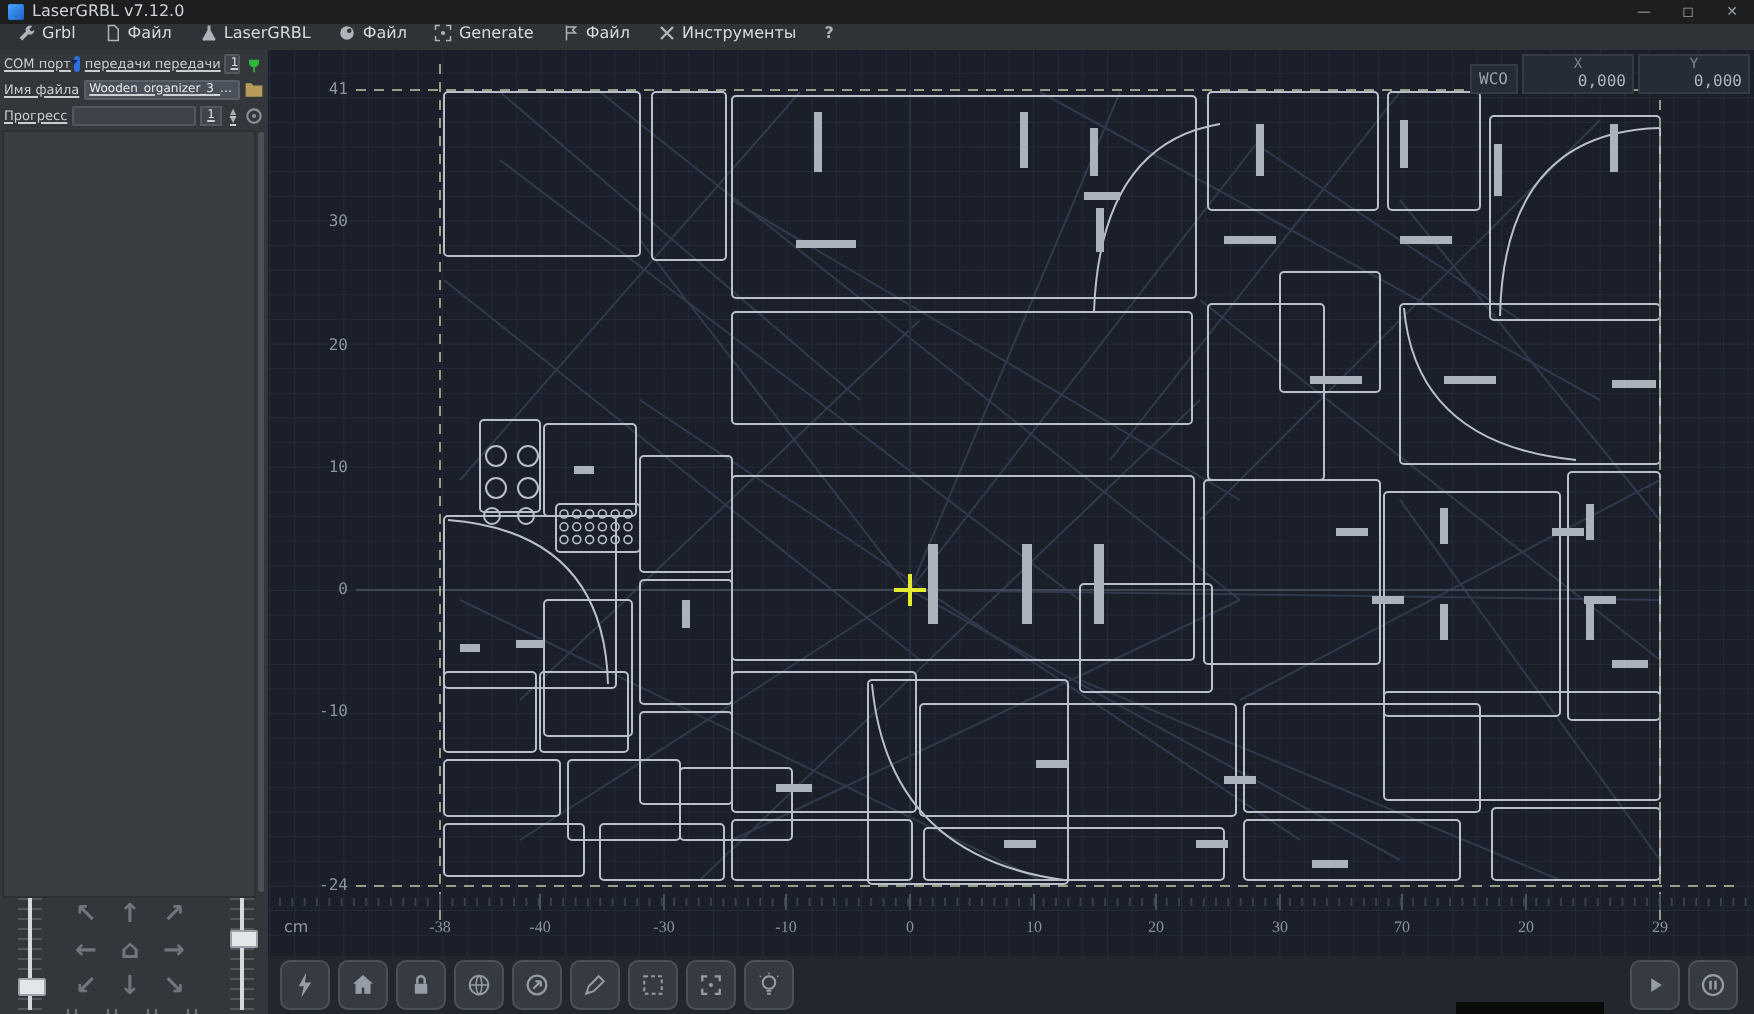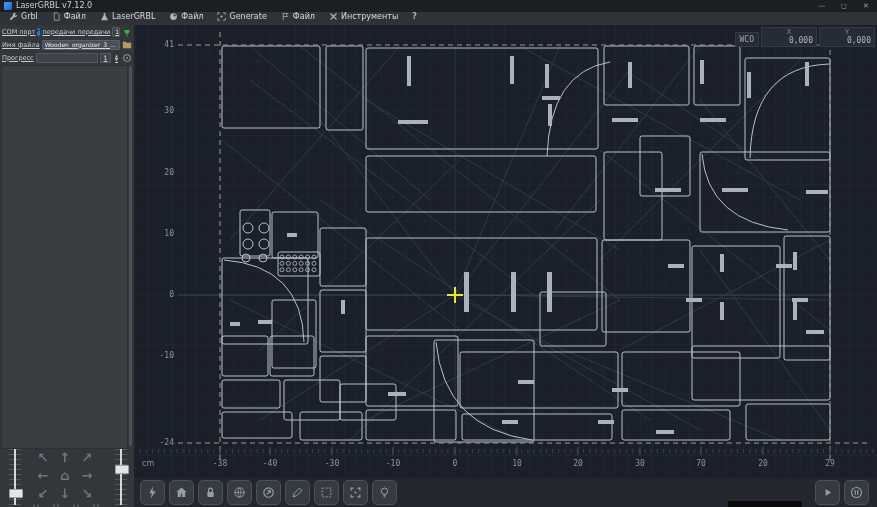--- a/index.html
+++ b/index.html
@@ -44,21 +44,21 @@
   #jogpad{position:absolute;left:32px;top:1px;display:grid;grid-template-columns:repeat(3,22px);grid-template-rows:repeat(3,18px);}
   .jog-btn{display:flex;align-items:center;justify-content:center;color:#70767e;font-size:13px;font-weight:bold;}
   #jogextra{position:absolute;left:30px;top:56px;display:flex;gap:8px;}
   #jogextra svg{width:12px;height:12px;color:#70767e;}
 
   
   #canvas{position:absolute;left:134px;top:25px;width:743px;height:453px;background:#1a1f29;overflow:hidden;}
   #canvas svg{position:absolute;left:0;top:0;}
   .rlabel{position:absolute;color:#8c93a0;font-size:8px;font-family:"DejaVu Sans Mono",monospace;}
   .ylab{width:38px;text-align:right;left:2px;}
-  .xlab{top:434px;transform:translateX(-50%);}
+  .xlab{top:434px;transform:translateX(-50%);font-family:Liberation Serif, serif;}
   #unit-label{position:absolute;left:8px;top:434px;color:#8c93a0;font-size:8px;}
 
   
   #coord-overlay{position:absolute;right:2px;top:2px;display:flex;align-items:flex-end;font-family:"DejaVu Sans Mono",monospace;font-size:8px;color:#9aa4b2;}
   #coord-overlay .wco{padding:2px 4px;background:#262c36;border:1px solid #343b47;}
   .coord-col{width:54px;background:#262c36;border:1px solid #343b47;margin-left:2px;}
   .coord-col .hdr{text-align:center;color:#7f8794;font-size:7px;}
   .coord-col .val{text-align:right;padding:0 3px 1px 0;color:#aeb6c2;}
 
   

